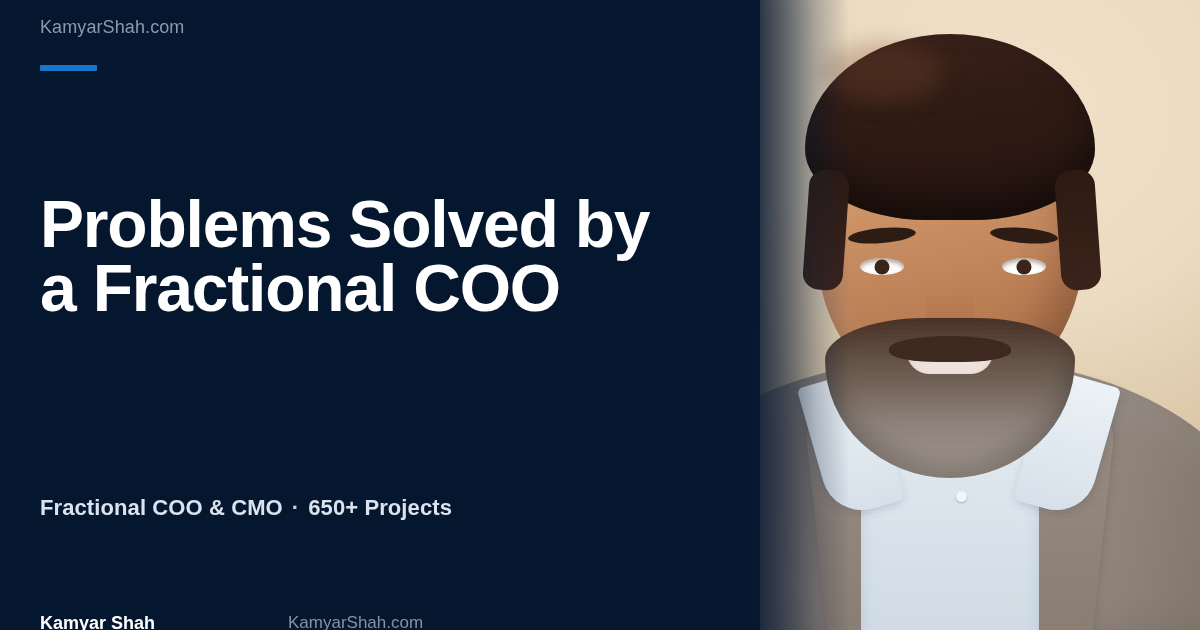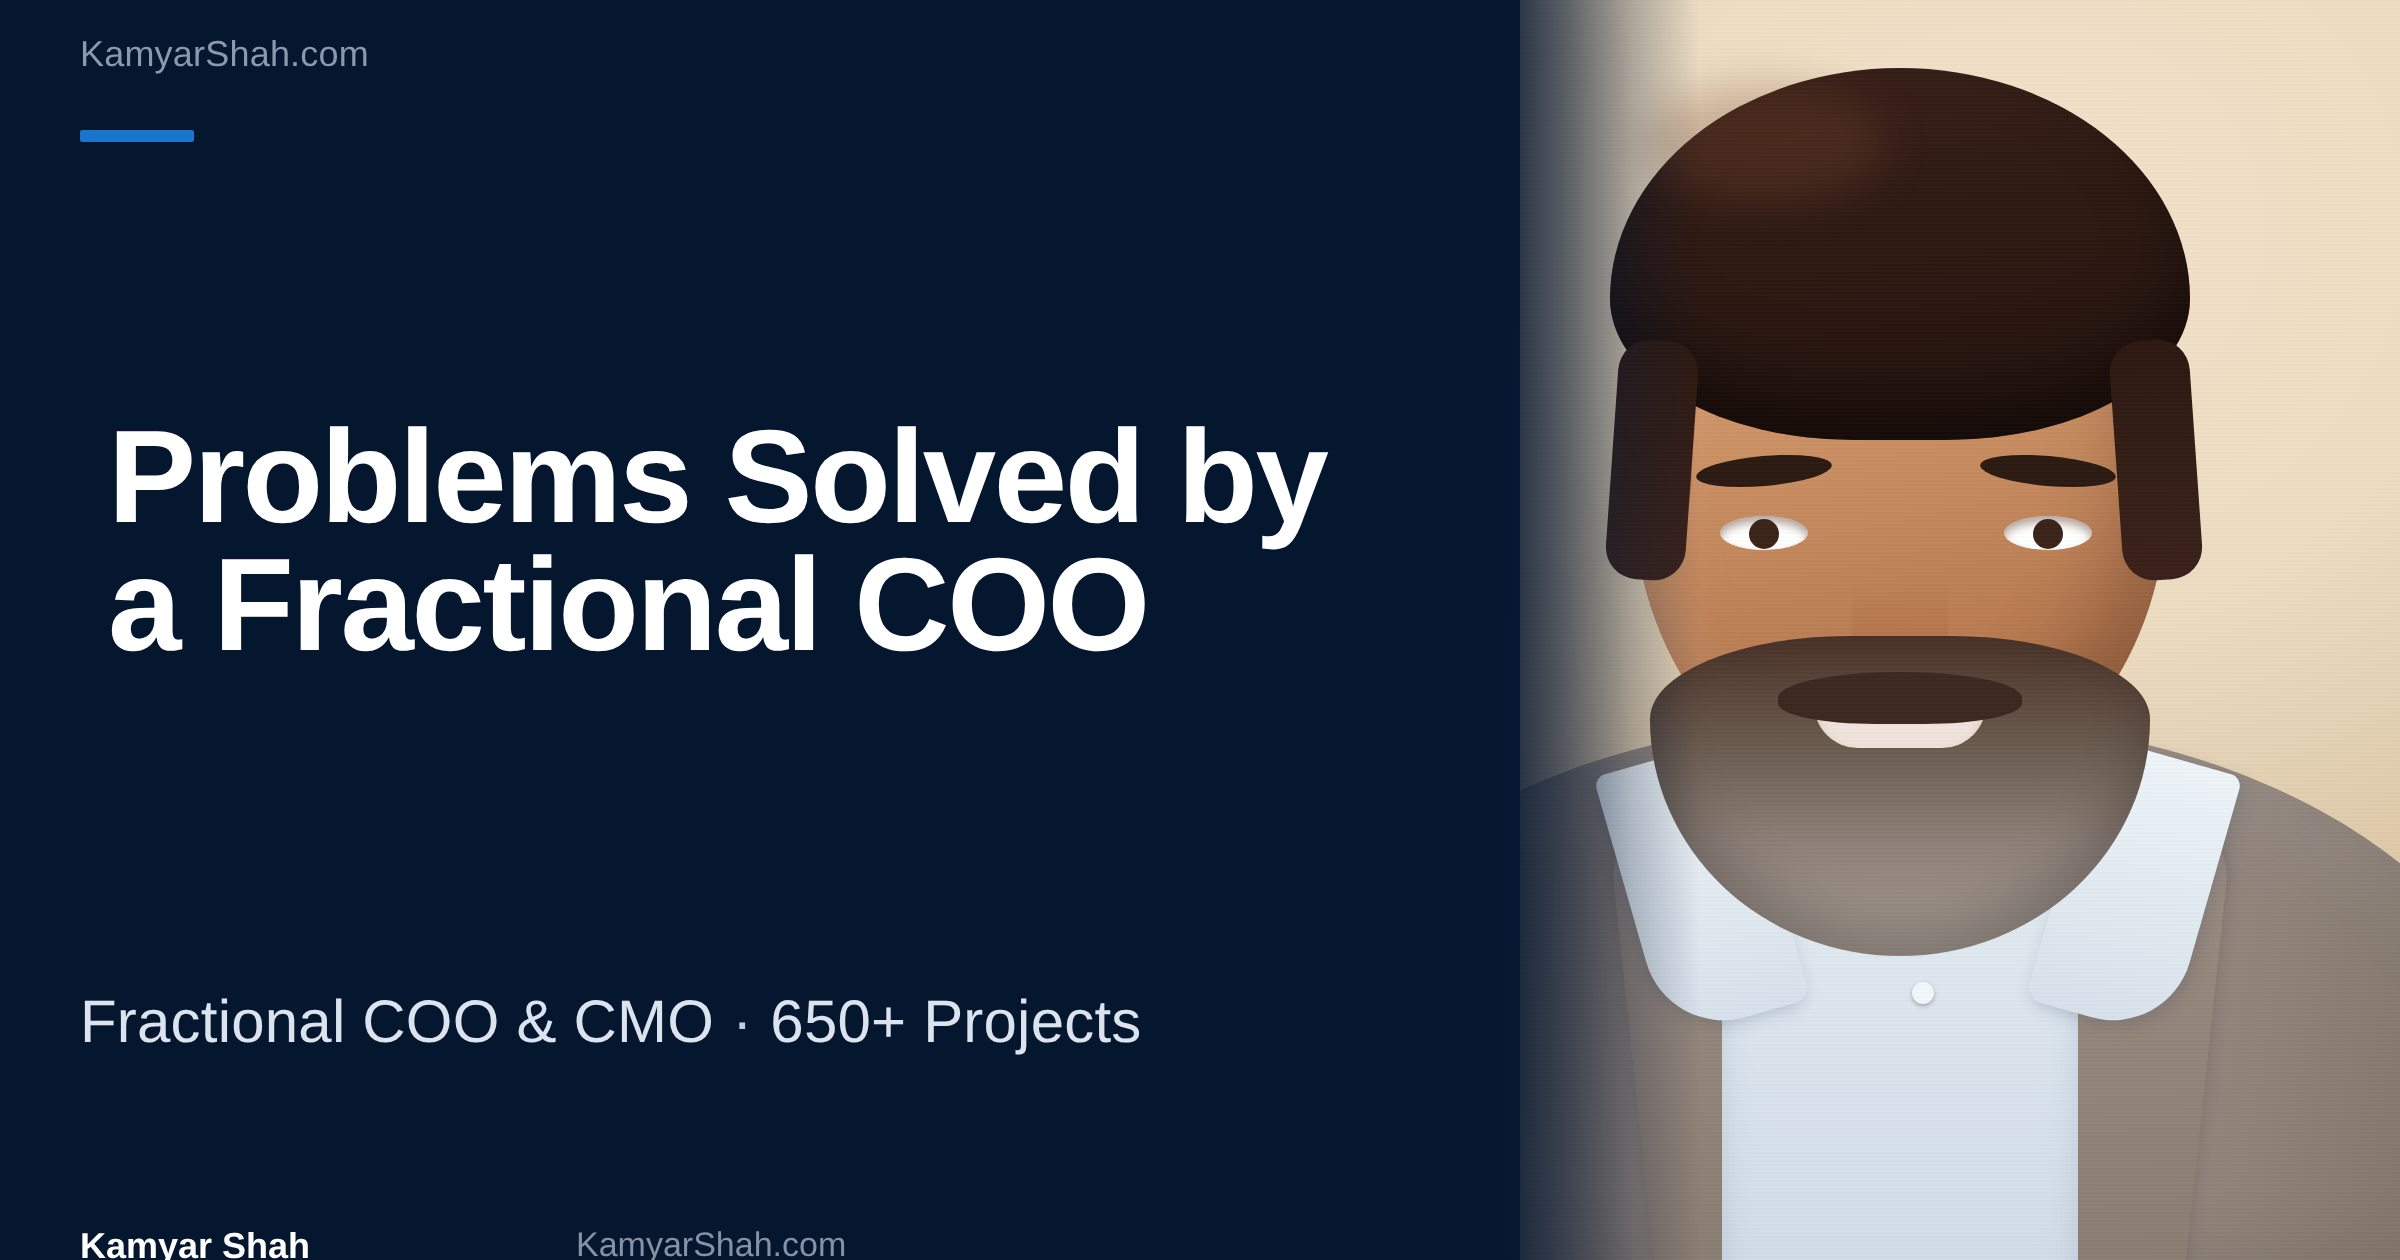--- a/index.html
+++ b/index.html
@@ -287,34 +287,34 @@
     height: 6px;
     background: #1877cc;
     border-radius: 1px;
   }
 
   .headline {
     position: absolute;
     left: 40px;
     top: 192px;
     width: 640px;
-    margin: 14px;
+    margin: 0;
     font-size: 66px;
     line-height: 64px;
     font-weight: 700;
     letter-spacing: -1.2px;
     color: #ffffff;
   }
 
   .subtitle {
     position: absolute;
     left: 40px;
     top: 495px;
-    font-size: 30px;
-    font-weight: 400;
+    font-size: 22px;
+    font-weight: 700;
     letter-spacing: .1px;
     color: #dbe3ee;
     white-space: nowrap;
   }
   .subtitle .sep {
     display: inline-block;
     padding: 0 9px;
     color: #c3cedd;
   }
 

